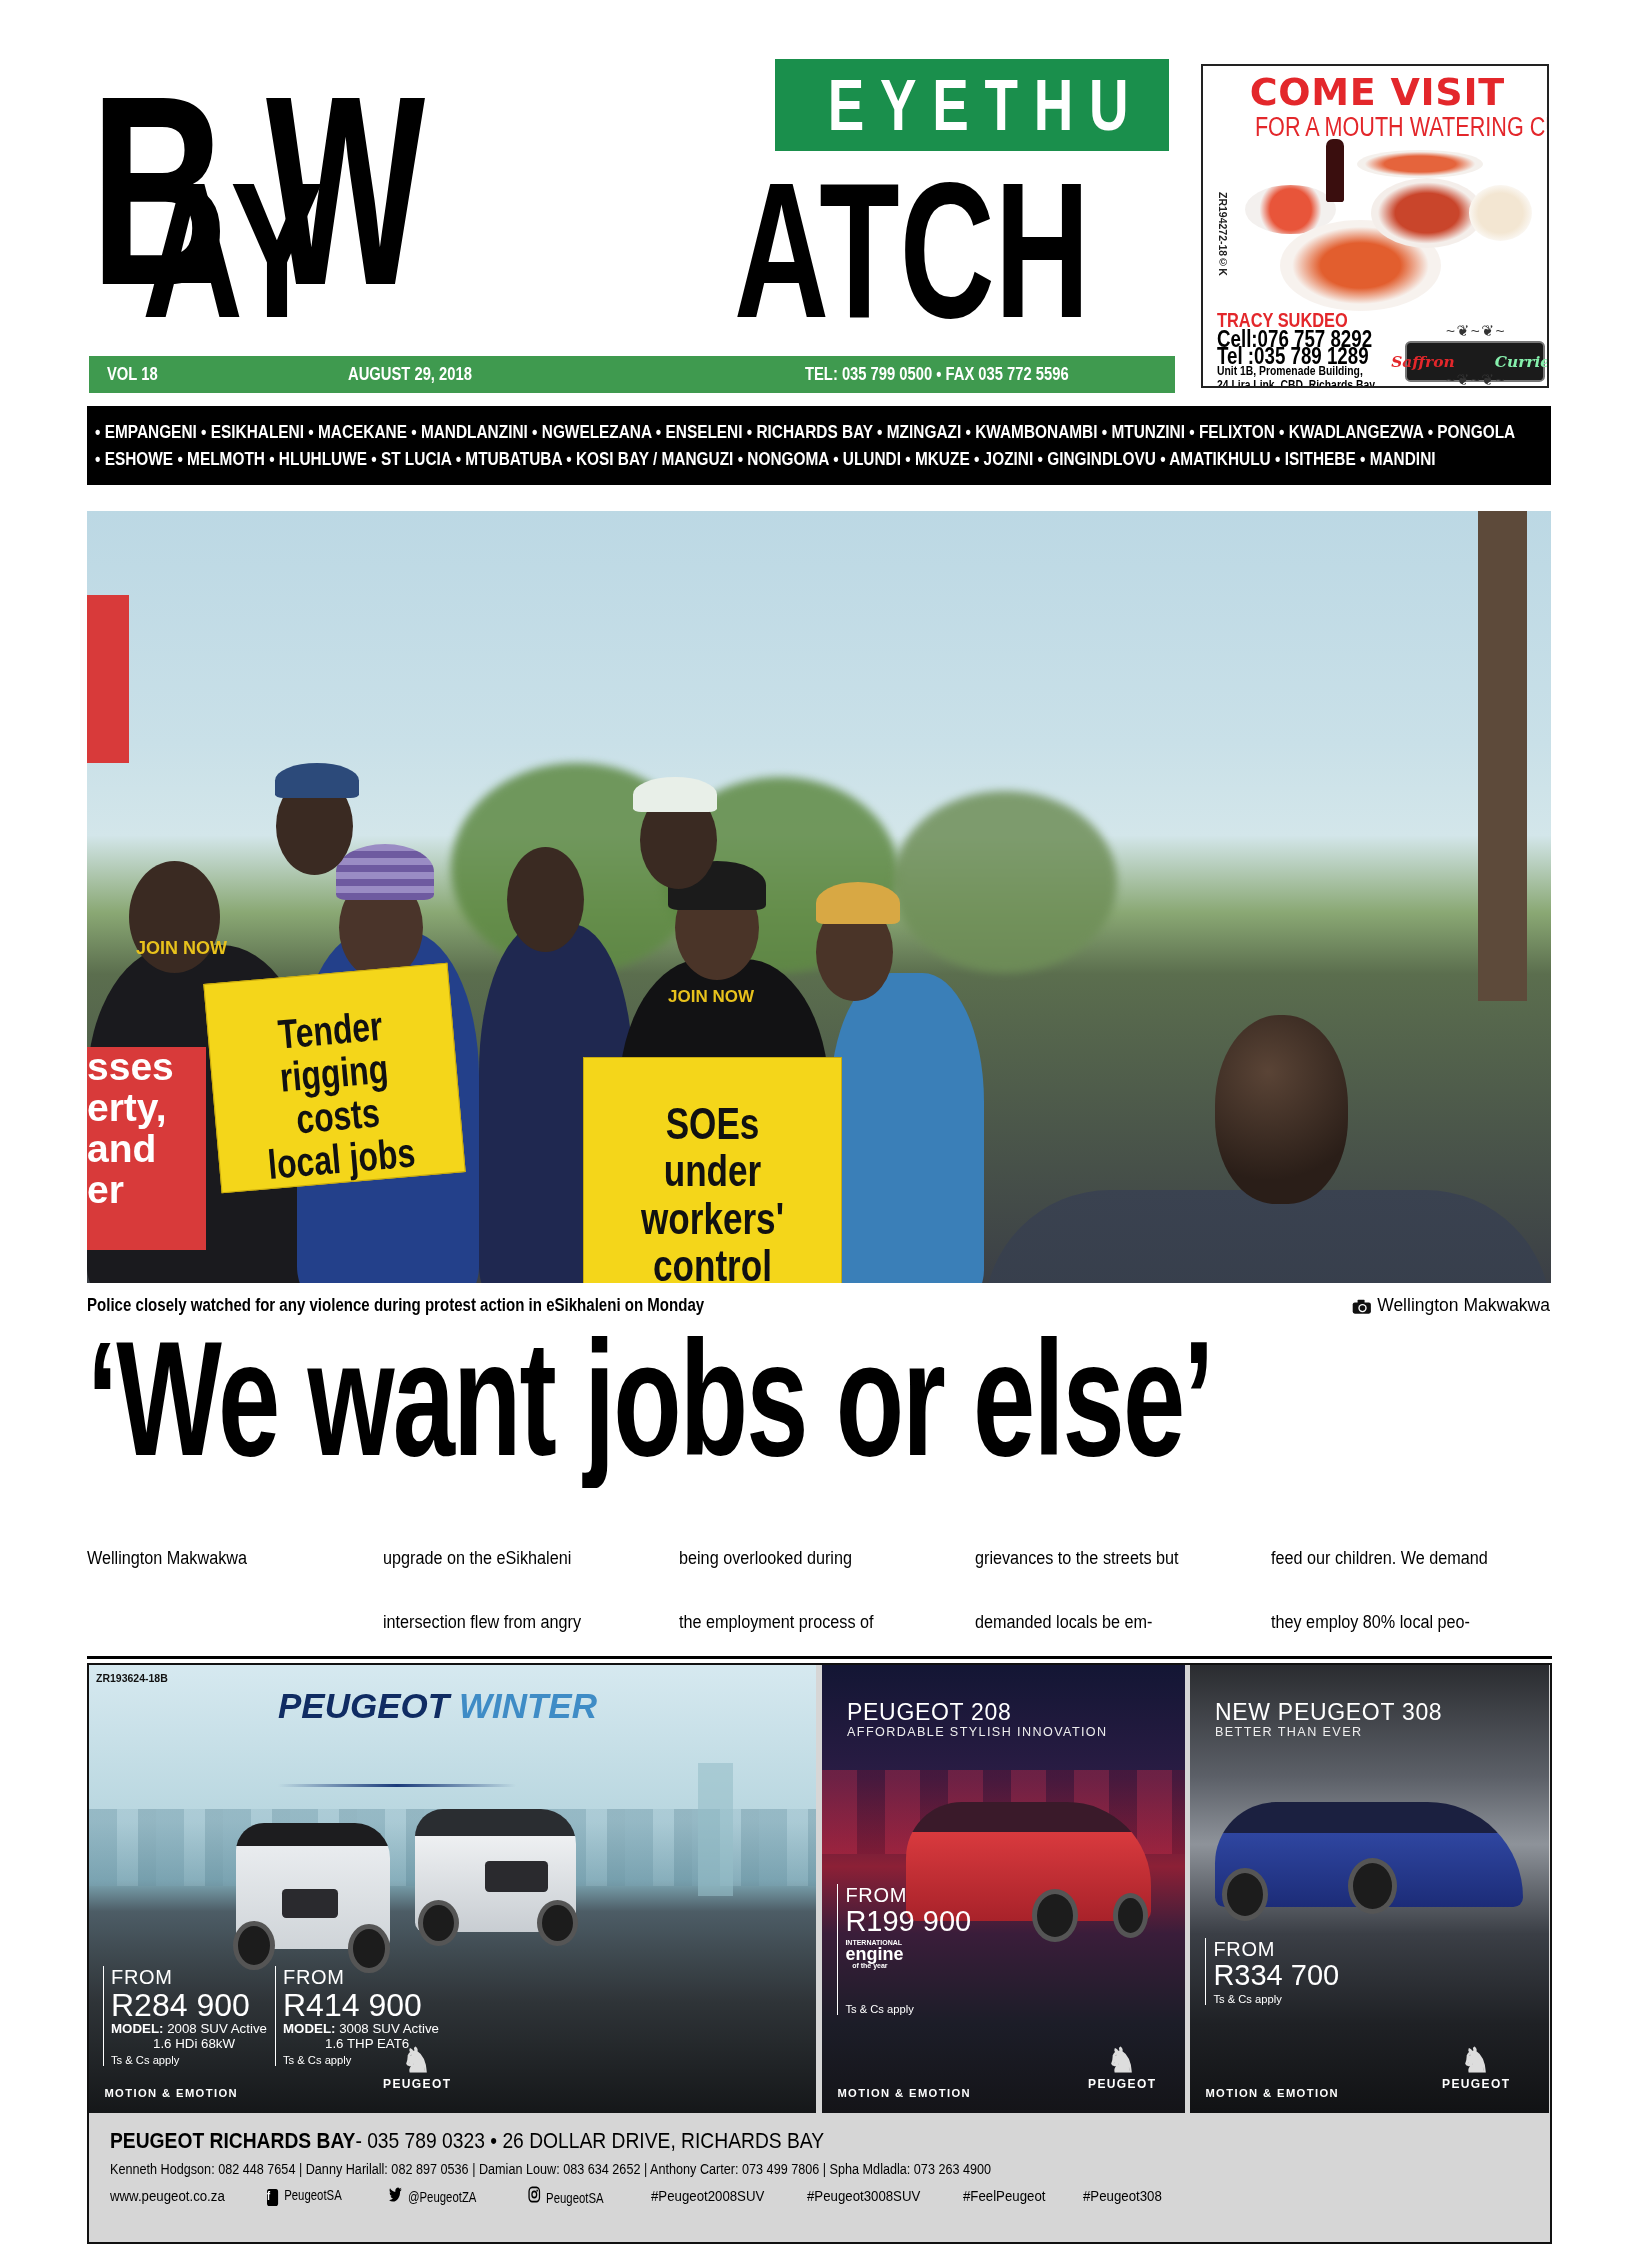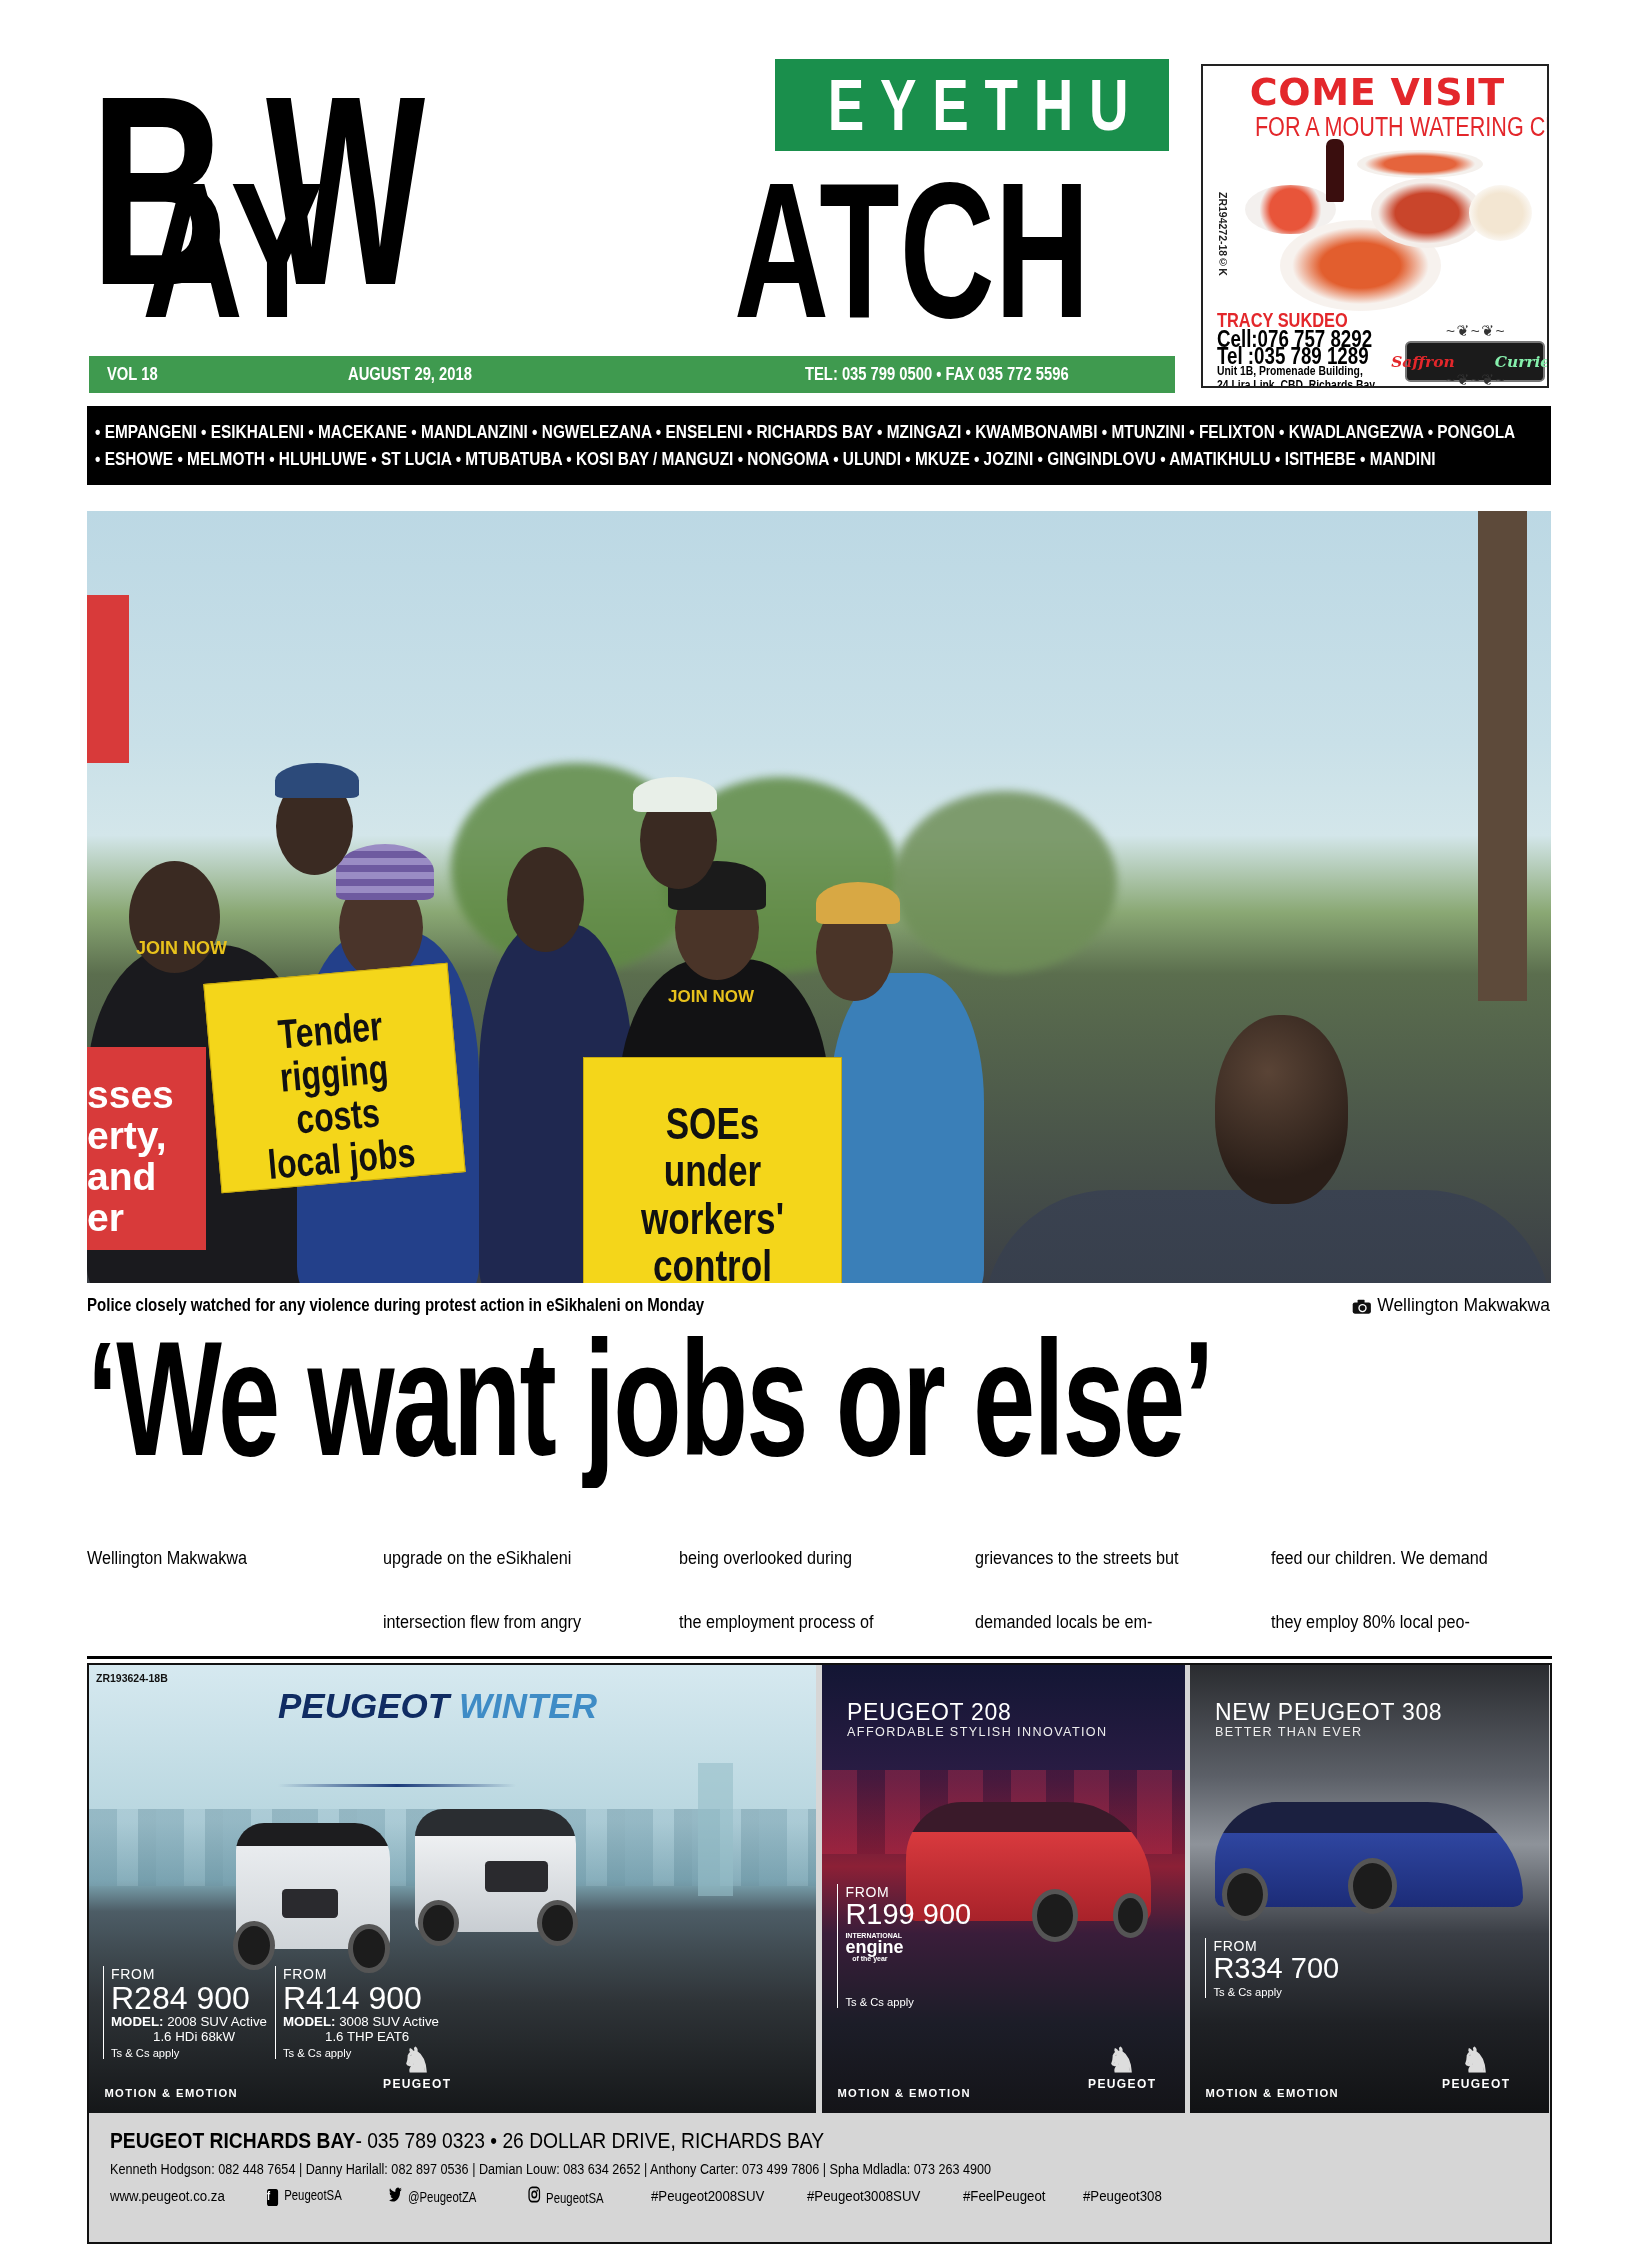--- a/index.html
+++ b/index.html
@@ -81,21 +81,21 @@
   .p2 { left: 733px; width: 363px; background: linear-gradient(180deg, #131634 0%, #2a1c44 25%, #8c2036 45%, #3a1d3a 60%, #1c1d28 80%, #141418 100%); }
   .p3 { left: 1101px; width: 359px; background: linear-gradient(180deg, #2a2c30 0%, #5c6068 25%, #8e939a 40%, #3b3f46 60%, #1f2125 80%, #111214 100%); }
   .pcode { position: absolute; left: 7px; top: 7px; font-size: 10.5px; font-weight: 700; color: #111; }
   .pwinter { position: absolute; left: 189px; top: 21px; font-weight: 700; font-style: italic; font-size: 35px; color: #102c63; white-space: nowrap; }
   .pwinter .w { color: #3f8cc6; }
   .pdrive { position: absolute; left: 191px; top: 49px; font-weight: 700; font-style: italic; font-size: 77px; color: #102c63; letter-spacing: 1.4px; }
   .pdivider { position: absolute; left: 189px; top: 119px; width: 238px; height: 2.8px; background: linear-gradient(90deg, transparent, #1a3a7a, transparent); }
   .car { position: absolute; border-radius: 28px 35px 9.8px 9.8px; }
   .wheel { position: absolute; border-radius: 50%; background: #1c1c1c; border: 5.6px solid #555; }
   .price-block { position: absolute; color: #fff; border-left: 1.4px solid #fff; padding-left: 7px; }
-  .pb-from { font-size: 14px; letter-spacing: 0.7px; }
+  .pb-from { font-size: 20px; letter-spacing: 0.7px; }
   .pb-price { font-size: 32px; line-height: 1; }
   .pb-model { font-size: 13.3px; white-space: nowrap; }
   .pb-model b { font-weight: 700; }
   .pb-ts { font-size: 11.2px; margin-top: 2.8px; }
   .motion { position: absolute; color: #fff; font-weight: 700; font-size: 11.2px; letter-spacing: 1.4px; }
   .plogo { position: absolute; color: #fff; font-weight: 700; font-size: 12px; letter-spacing: 1.4px; text-align: center; }
   .lion { display: block; font-size: 34px; line-height: 1; color: #ddd; }
   .ptitle { position: absolute; left: 25px; top: 34px; color: #fff; font-size: 23px; letter-spacing: 0.7px; white-space: nowrap; }
   .psub { position: absolute; left: 25px; top: 60px; color: #eee; font-size: 12.6px; letter-spacing: 1.4px; white-space: nowrap; }
   .engine { position: absolute; left: 36px; top: 298px; width: 49px; height: 39px; color: #fff; font-weight: 700; font-size: 18px; line-height: 0.9; text-align: center; }
@@ -177,21 +177,21 @@
   <div class="person" style="left:532px; top:448px; width:210px; height:336px; background:#121214;"></div>
   <div class="head" style="left:588px; top:364px; width:84px; height:105px; background:#4a3428;"></div>
   <div style="position:absolute; left:581px; top:350px; width:98px; height:49px; background:#1b1b1b; border-radius:50% 50% 10% 10%;"></div>
   <div class="person" style="left:743px; top:462px; width:154px; height:322px; background:#3a7fb8;"></div>
   <div class="head" style="left:553px; top:280px; width:77px; height:98px;"></div>
   <div style="position:absolute; left:546px; top:266px; width:84px; height:35px; background:#e8efe8; border-radius:50% 50% 10% 10%;"></div>
   <div class="head" style="left:729px; top:392px; width:77px; height:98px; background:#4a3428;"></div>
   <div style="position:absolute; left:729px; top:371px; width:84px; height:42px; background:#d8a844; border-radius:50% 50% 10% 10%;"></div>
 
   <div class="redsign" style="left:0; top:84px; width:42px; height:168px;"></div>
-  <div class="redsign" style="left:0; top:536px; width:119px; height:203px; padding-top:28px;">
+  <div class="redsign" style="left:0; top:536px; width:119px; height:203px; ">
     <span style="display:block;">sses</span>
     <span style="display:block;">erty,</span>
     <span style="display:block;">and</span>
     <span style="display:block;">er</span>
   </div>
   <div class="sign" style="left:125px; top:462px; width:245px; height:210px; font-size:41px; padding-top:35px; transform: rotate(-5deg);">
     <span style="display:block;">Tender</span>
     <span style="display:block;">rigging costs</span>
     <span style="display:block;">local jobs</span>
   </div>

